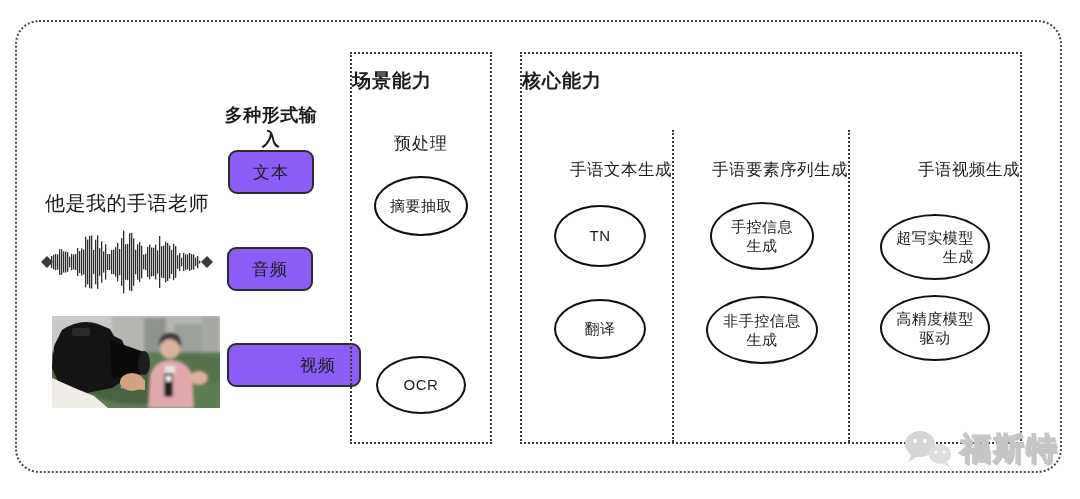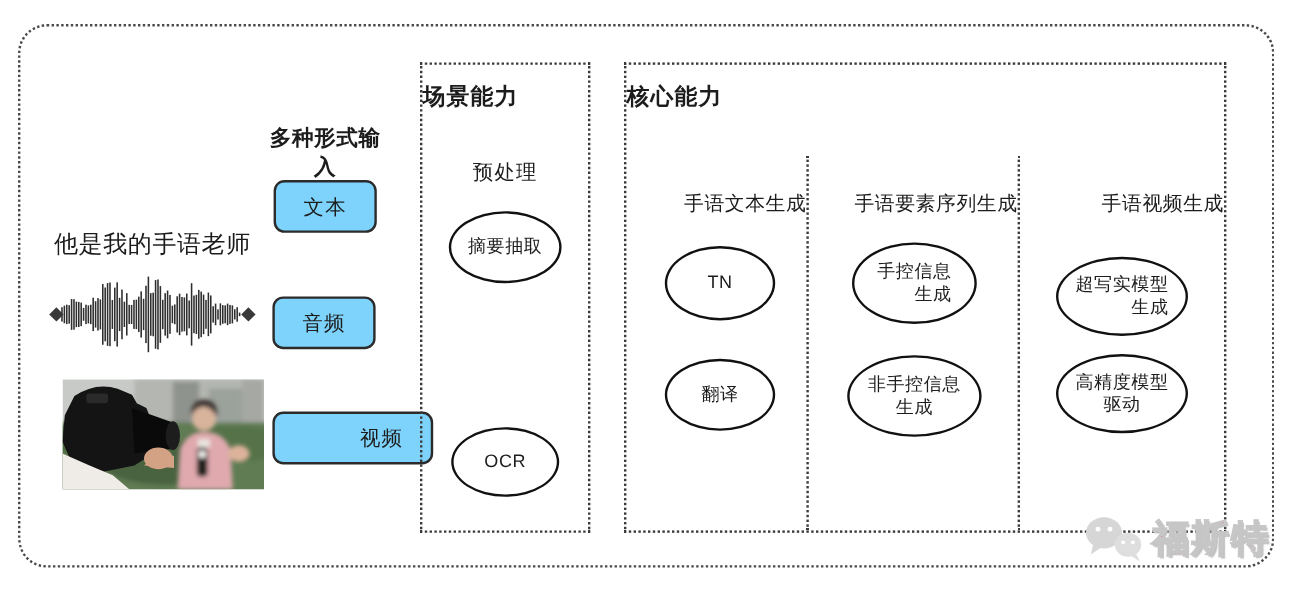--- a/index.html
+++ b/index.html
@@ -9,21 +9,21 @@
   }
   .outer-frame{
     position:absolute;left:15px;top:20px;width:1043px;height:449px;
     border:2px dotted #4a4a4a;border-radius:24px;
   }
   
   .input-label{position:absolute;left:216px;top:103px;width:110px;font-size:18px;font-weight:bold;text-align:center;letter-spacing:0.5px;}
   .sentence{position:absolute;left:45px;top:158px;font-size:20px;letter-spacing:0.5px;margin-top:32px;}
   .io-box{
     position:absolute;width:82px;height:40px;border:2px solid #2b2b2b;border-radius:9px;
-    display:flex;align-items:center;justify-content:center;font-size:17px;letter-spacing:1px;background:#7dd3fc;
+    display:flex;align-items:center;justify-content:center;font-size:17px;letter-spacing:1px;background:#8b5cf6;
   }
   .io-text{left:228px;top:150px;}
   .io-audio{left:227px;top:247px;}
   .io-video{left:227px;top:343px;padding-left:48px;}
   .waveform{position:absolute;left:40px;top:224px;}
   .photo{position:absolute;left:52px;top:316px;width:168px;height:92px;overflow:hidden;}
   
   .cap-box{position:absolute;border:2px dotted #3a3a3a;background:transparent;}
   .scene-box{left:350px;top:52px;width:138px;height:388px;}
   .core-box{left:520px;top:52px;width:498px;height:388px;}
@@ -39,21 +39,21 @@
   .sc-n2{left:24px;top:302px;width:86px;height:54px;}
   .col-sep{position:absolute;top:76px;height:312px;border-left:2px dotted #3a3a3a;}
   .sep1{left:150px;}
   .sep2{left:326px;}
   .col-header{position:absolute;top:105px;text-align:right;font-size:16.5px;letter-spacing:0.5px;}
   .ch0{left:0;width:150px;}
   .ch1{left:150px;width:176px;}
   .ch2{left:326px;width:172px;}
   .c0-n0{left:32px;top:151px;width:88px;height:58px;}
   .c0-n1{left:32px;top:245px;width:88px;height:56px;}
-  .c1-n0{left:188px;top:148px;width:100px;height:64px;text-align:right;}
+  .c1-n0{left:188px;top:148px;width:100px;height:64px;}
   .c1-n1{left:184px;top:242px;width:108px;height:64px;}
   .c2-n0{left:358px;top:160px;width:106px;height:62px;text-align:right;}
   .c2-n1{left:358px;top:241px;width:106px;height:62px;}
   
   .watermark{position:absolute;left:902px;top:428px;display:flex;align-items:center;}
   .wm-text{
     font-size:31px;font-weight:bold;letter-spacing:2px;margin-left:4px;
     color:#ef4444;-webkit-text-stroke:1.2px #c6c6c6;
     text-shadow:1.5px 1.5px 1px #bfbfbf;
   }

